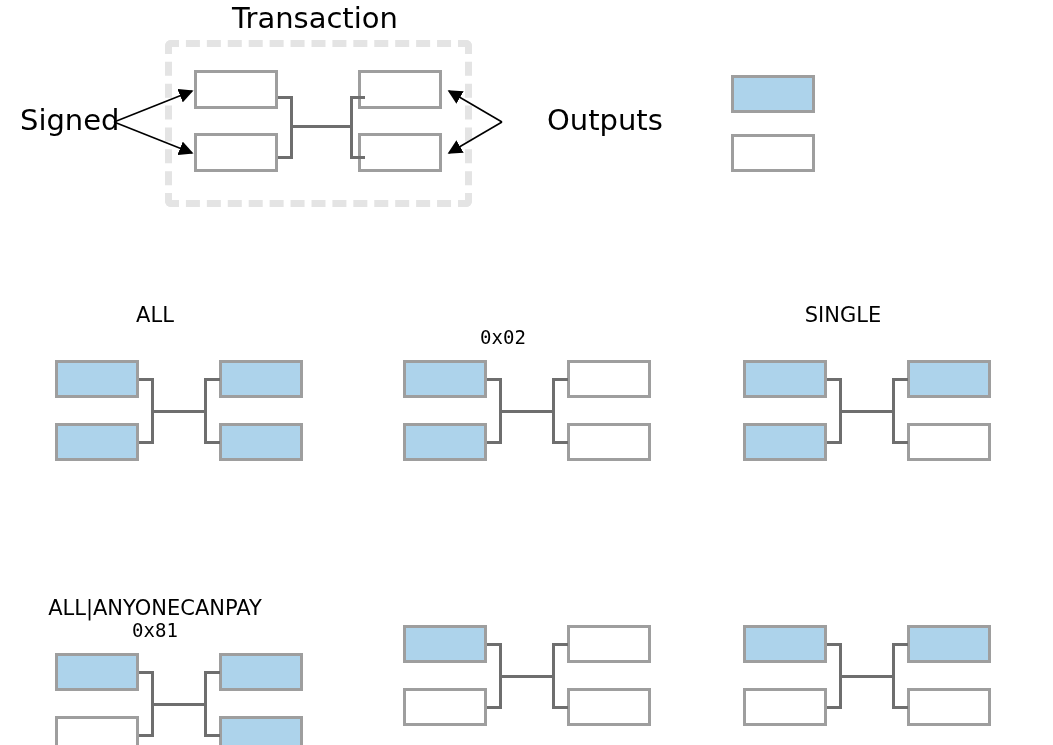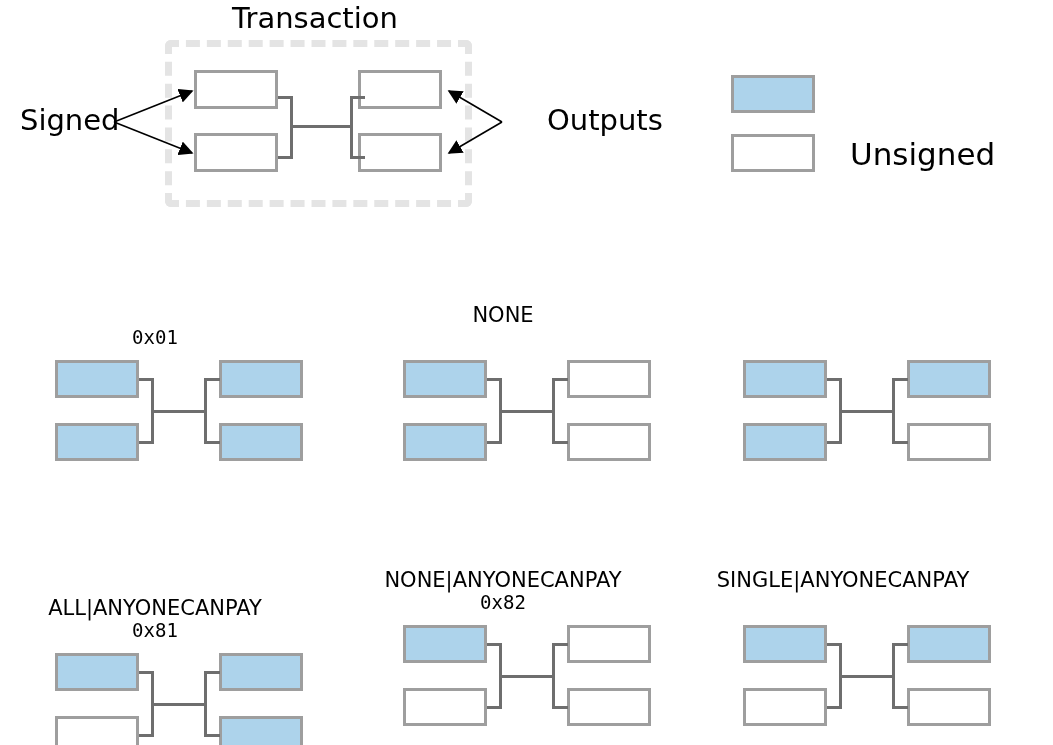--- a/index.html
+++ b/index.html
@@ -127,56 +127,56 @@
       <line x1="114" y1="122" x2="192" y2="91"></line>
       <line x1="114" y1="122" x2="192" y2="153"></line>
       <line x1="502" y1="122" x2="449" y2="91"></line>
       <line x1="502" y1="122" x2="449" y2="153"></line>
     </g>
   </svg>
 
   <div class="legend-swatch signed" style="left:731px;top:75px;width:84px;height:38px;"></div>
 
   <div class="legend-swatch" style="left:731px;top:134px;width:84px;height:38px;"></div>
-  <div class="legend-label" style="left:850px;top:137px;">Unsigned</div>
 
   <div id="panels-root">
       <div class="panel" style="left: 20px; top: 303px; width: 270px; height: 165px;">
-        <div class="panel-code">0x01</div>
+        <div class="panel-title">ALL</div>
         <div class="panel-diagram">
           <div class="node signed" style="left: 35px; top: 5px; width: 84px; height: 38px;"></div>
           <div class="node signed" style="left: 35px; top: 68px; width: 84px; height: 38px;"></div>
           <div class="node signed" style="left: 199px; top: 5px; width: 84px; height: 38px;"></div>
           <div class="node signed" style="left: 199px; top: 68px; width: 84px; height: 38px;"></div>
           <div class="conn h" style="left: 119px; top: 23px; width: 15px;"></div>
           <div class="conn h" style="left: 119px; top: 86px; width: 15px;"></div>
           <div class="conn v" style="left: 131px; top: 23px; height: 66px;"></div>
           <div class="conn h" style="left: 131px; top: 54.5px; width: 56px;"></div>
           <div class="conn v" style="left: 184px; top: 23px; height: 66px;"></div>
           <div class="conn h" style="left: 184px; top: 23px; width: 16px;"></div>
           <div class="conn h" style="left: 184px; top: 86px; width: 16px;"></div>
         </div>
       </div>
       <div class="panel" style="left: 368px; top: 303px; width: 270px; height: 165px;">
-        <div class="panel-title">NONE</div>
+        <div class="panel-code">0x02</div>
         <div class="panel-diagram">
           <div class="node signed" style="left: 35px; top: 5px; width: 84px; height: 38px;"></div>
           <div class="node signed" style="left: 35px; top: 68px; width: 84px; height: 38px;"></div>
           <div class="node" style="left: 199px; top: 5px; width: 84px; height: 38px;"></div>
           <div class="node" style="left: 199px; top: 68px; width: 84px; height: 38px;"></div>
           <div class="conn h" style="left: 119px; top: 23px; width: 15px;"></div>
           <div class="conn h" style="left: 119px; top: 86px; width: 15px;"></div>
           <div class="conn v" style="left: 131px; top: 23px; height: 66px;"></div>
           <div class="conn h" style="left: 131px; top: 54.5px; width: 56px;"></div>
           <div class="conn v" style="left: 184px; top: 23px; height: 66px;"></div>
           <div class="conn h" style="left: 184px; top: 23px; width: 16px;"></div>
           <div class="conn h" style="left: 184px; top: 86px; width: 16px;"></div>
         </div>
       </div>
       <div class="panel" style="left: 708px; top: 303px; width: 270px; height: 165px;">
+        <div class="panel-title">SINGLE</div>
         <div class="panel-diagram">
           <div class="node signed" style="left: 35px; top: 5px; width: 84px; height: 38px;"></div>
           <div class="node signed" style="left: 35px; top: 68px; width: 84px; height: 38px;"></div>
           <div class="node signed" style="left: 199px; top: 5px; width: 84px; height: 38px;"></div>
           <div class="node" style="left: 199px; top: 68px; width: 84px; height: 38px;"></div>
           <div class="conn h" style="left: 119px; top: 23px; width: 15px;"></div>
           <div class="conn h" style="left: 119px; top: 86px; width: 15px;"></div>
           <div class="conn v" style="left: 131px; top: 23px; height: 66px;"></div>
           <div class="conn h" style="left: 131px; top: 54.5px; width: 56px;"></div>
           <div class="conn v" style="left: 184px; top: 23px; height: 66px;"></div>
@@ -195,38 +195,35 @@
           <div class="conn h" style="left: 119px; top: 23px; width: 15px;"></div>
           <div class="conn h" style="left: 119px; top: 86px; width: 15px;"></div>
           <div class="conn v" style="left: 131px; top: 23px; height: 66px;"></div>
           <div class="conn h" style="left: 131px; top: 54.5px; width: 56px;"></div>
           <div class="conn v" style="left: 184px; top: 23px; height: 66px;"></div>
           <div class="conn h" style="left: 184px; top: 23px; width: 16px;"></div>
           <div class="conn h" style="left: 184px; top: 86px; width: 16px;"></div>
         </div>
       </div>
       <div class="panel" style="left: 368px; top: 568px; width: 270px; height: 165px;">
-        <div class="panel-title">NONE|ANYONECANPAY</div>
-        <div class="panel-code">0x82</div>
         <div class="panel-diagram">
           <div class="node signed" style="left: 35px; top: 5px; width: 84px; height: 38px;"></div>
           <div class="node" style="left: 35px; top: 68px; width: 84px; height: 38px;"></div>
           <div class="node" style="left: 199px; top: 5px; width: 84px; height: 38px;"></div>
           <div class="node" style="left: 199px; top: 68px; width: 84px; height: 38px;"></div>
           <div class="conn h" style="left: 119px; top: 23px; width: 15px;"></div>
           <div class="conn h" style="left: 119px; top: 86px; width: 15px;"></div>
           <div class="conn v" style="left: 131px; top: 23px; height: 66px;"></div>
           <div class="conn h" style="left: 131px; top: 54.5px; width: 56px;"></div>
           <div class="conn v" style="left: 184px; top: 23px; height: 66px;"></div>
           <div class="conn h" style="left: 184px; top: 23px; width: 16px;"></div>
           <div class="conn h" style="left: 184px; top: 86px; width: 16px;"></div>
         </div>
       </div>
       <div class="panel" style="left: 708px; top: 568px; width: 270px; height: 165px;">
-        <div class="panel-title">SINGLE|ANYONECANPAY</div>
         <div class="panel-diagram">
           <div class="node signed" style="left: 35px; top: 5px; width: 84px; height: 38px;"></div>
           <div class="node" style="left: 35px; top: 68px; width: 84px; height: 38px;"></div>
           <div class="node signed" style="left: 199px; top: 5px; width: 84px; height: 38px;"></div>
           <div class="node" style="left: 199px; top: 68px; width: 84px; height: 38px;"></div>
           <div class="conn h" style="left: 119px; top: 23px; width: 15px;"></div>
           <div class="conn h" style="left: 119px; top: 86px; width: 15px;"></div>
           <div class="conn v" style="left: 131px; top: 23px; height: 66px;"></div>
           <div class="conn h" style="left: 131px; top: 54.5px; width: 56px;"></div>
           <div class="conn v" style="left: 184px; top: 23px; height: 66px;"></div>

